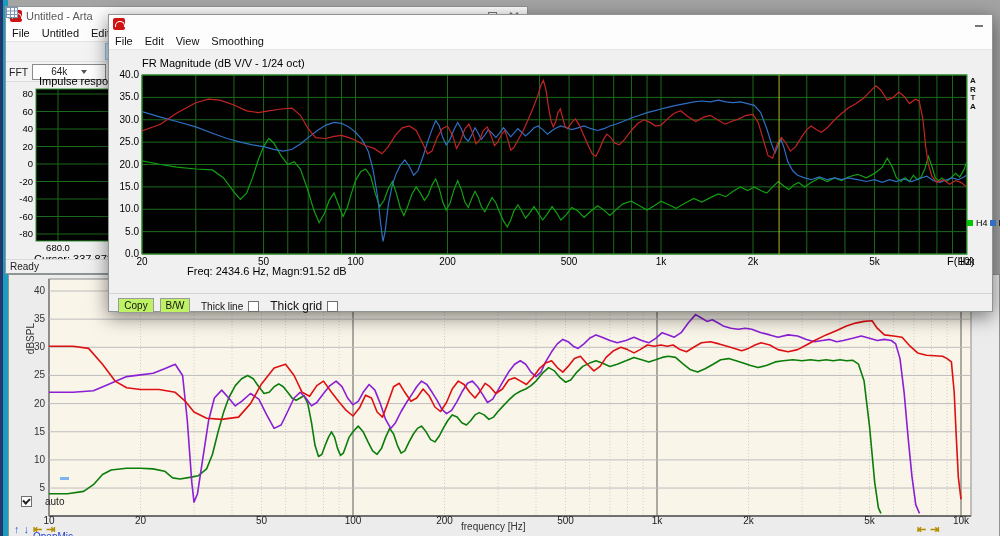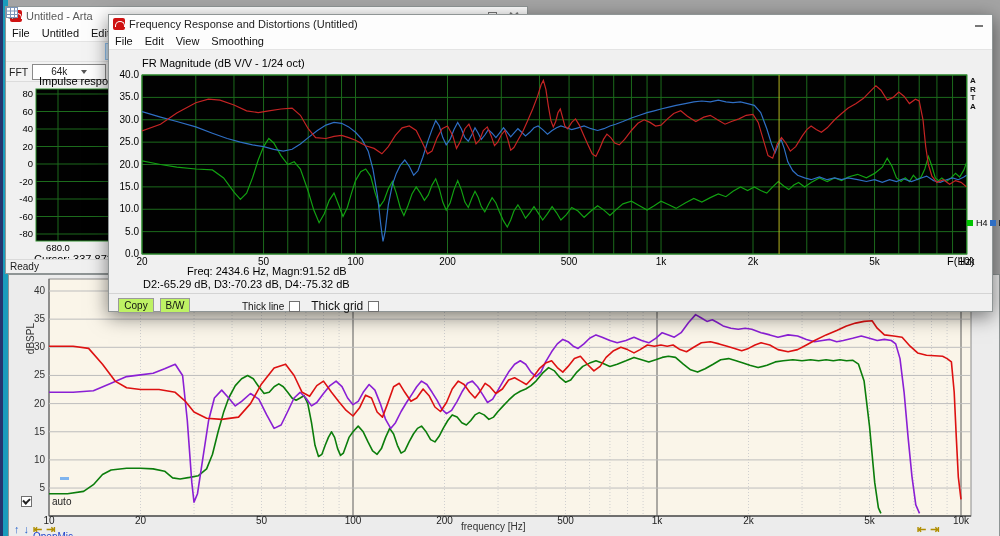--- a/index.html
+++ b/index.html
@@ -121,21 +121,21 @@
         <text x="344" y="249" font-size="10" fill="#222" text-anchor="middle">100</text>
         <text x="435.5131186818503" y="249" font-size="10" fill="#222" text-anchor="middle">200</text>
         <text x="556.4868813181497" y="249" font-size="10" fill="#222" text-anchor="middle">500</text>
         <text x="648" y="249" font-size="10" fill="#222" text-anchor="middle">1k</text>
         <text x="739.5131186818503" y="249" font-size="10" fill="#222" text-anchor="middle">2k</text>
         <text x="860.4868813181497" y="249" font-size="10" fill="#222" text-anchor="middle">5k</text>
         <text x="952" y="249" font-size="10" fill="#222" text-anchor="middle">10k</text>
       </svg>
     <div class="overlaytext" style="left:16px;top:48px;writing-mode:vertical-rl;transform:rotate(180deg);font-size:10px;color:#333;">dBSPL</div>
     <div class="overlaytext" style="left:452px;top:246px;font-size:10px;color:#333;">frequency [Hz]</div>
-    <div style="position:absolute;left:12px;top:221px;display:flex;align-items:center;gap:20px;">
+    <div style="position:absolute;left:12px;top:221px;display:flex;align-items:center;gap:13px;">
       <span class="cb checked"></span>
       <span style="font-size:10px;color:#222;">auto</span>
     </div>
     <div style="position:absolute;left:51px;top:202px;width:9px;height:3px;background:#7fb4ee;"></div>
     <div class="navarrows" style="left:5px;top:248px;">
       <span style="color:#2c66cc;">↑</span>
       <span style="color:#2c66cc;">↓</span>
       <span style="color:#b08e00;">⇤</span>
       <span style="color:#b08e00;">⇥</span>
     </div>
@@ -234,21 +234,20 @@
     <div class="overlaytext" style="left:33px;top:68px;">Impulse response (m</div>
     <div class="overlaytext" style="left:28px;top:246px;">Cursor: 337.873 nV, 68</div>
     <div class="statusbar">
       <span>Ready</span>
     </div>
   </div>
 
   <div class="win" id="win-fr" style="left:108px;top:14px;width:885px;height:298px;z-index:3;box-shadow:0 5px 18px rgba(0,0,0,0.5);">
     <div class="titlebar">
       <span class="arta-ico"></span>
-      <span class="t">Frequency Response and Distortions (Untitled)</span>
       <span class="capbtns">
           <span class="cap cap-min"></span>
         </span>
     </div>
     <div class="menubar" id="fr-menubar">
         <div class="mi">File</div>
         <div class="mi">Edit</div>
         <div class="mi">View</div>
         <div class="mi">Smoothing</div>
       </div>
@@ -341,24 +340,23 @@
           <span class="sw" style="background: rgb(212, 34, 34);"></span>
           <span>H2</span>
         </div>
         <div class="li">
           <span class="sw" style="background: rgb(0, 196, 0);"></span>
           <span>Mg</span>
         </div>
       </div>
     <div class="overlaytext" style="left:838px;top:240px;">F(Hz)</div>
     <div class="overlaytext" style="left:34px;top:250px;padding-left:44px;">Freq: 2434.6 Hz, Magn:91.52 dB</div>
-    <div class="overlaytext" style="left:34px;top:263px;">D2:-65.29 dB, D3:-70.23 dB, D4:-75.32 dB</div>
     <div style="position:absolute;left:0;right:0;top:278px;border-top:1px solid #d4d4d4;"></div>
     <button class="btn" style="left:9px;top:283px;width:36px;">Copy</button>
     <button class="btn" style="left:51px;top:283px;width:30px;">B/W</button>
-    <div style="position:absolute;left:92px;top:284px;display:flex;align-items:center;gap:5px;margin-left:41px;">
+    <div style="position:absolute;left:92px;top:284px;display:flex;align-items:center;gap:5px;">
       <span style="font-size:10px;color:#111;">Thick line</span>
       <span class="cb"></span>
       <span style="font-size:12px;color:#111;margin-left:6px;">Thick grid</span>
       <span class="cb"></span>
     </div>
   </div>
 </div>
 
 </body></html>

